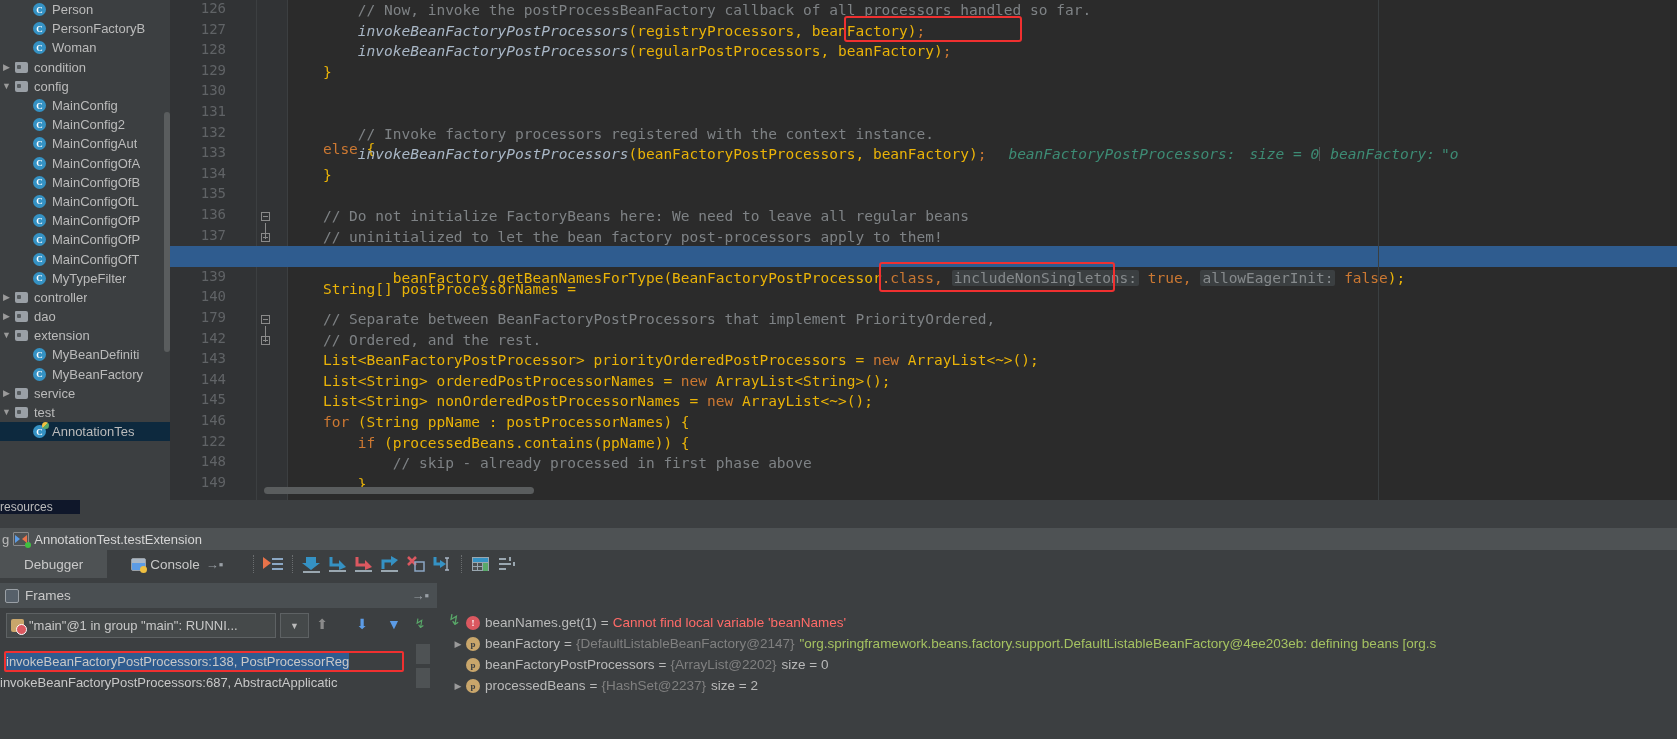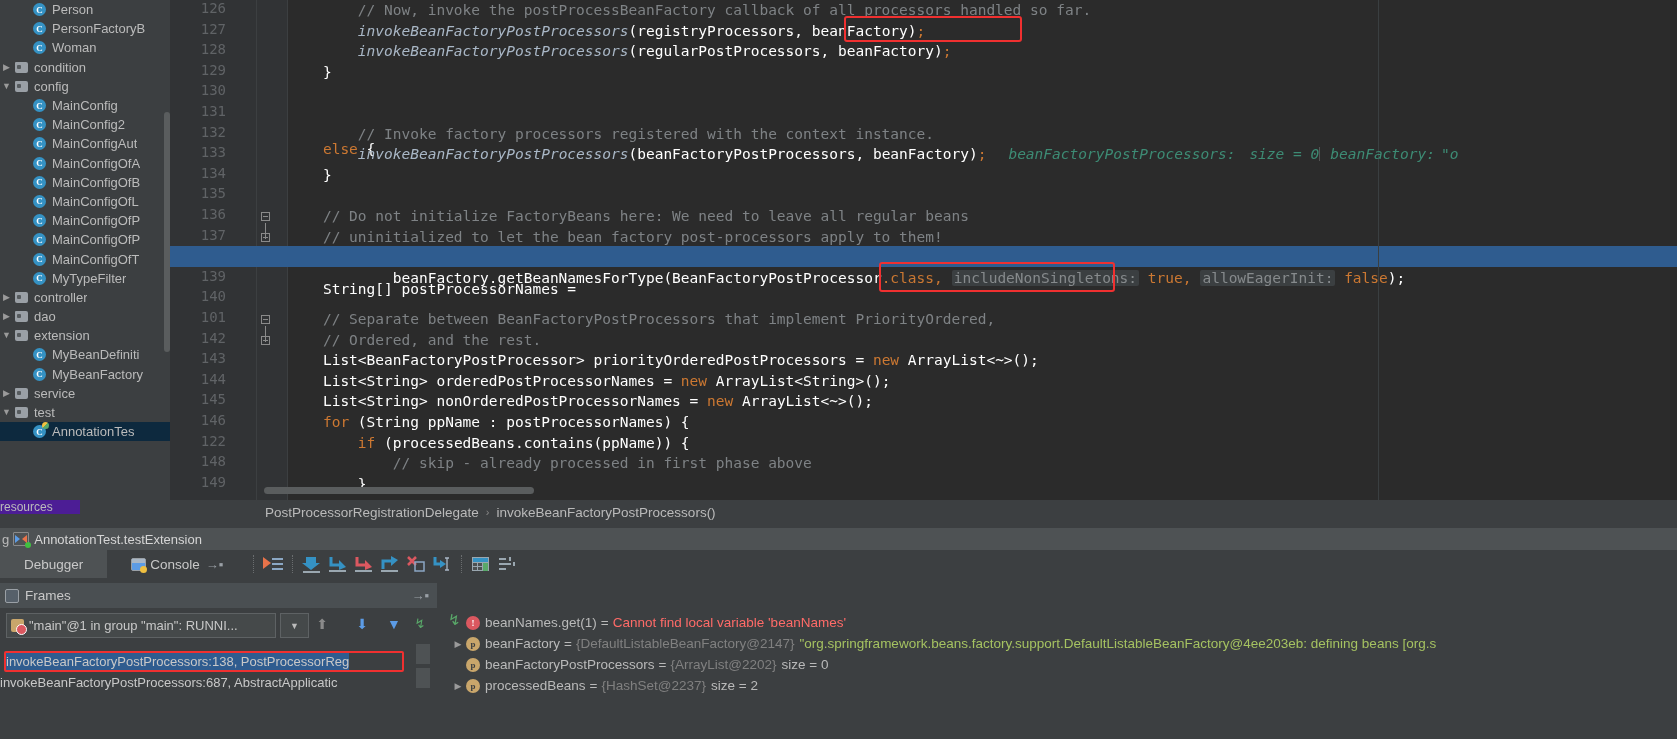--- a/index.html
+++ b/index.html
@@ -48,21 +48,21 @@
     width: 7px; height: 7px; border-radius: 50%;
     background: linear-gradient(135deg,#f0c040 50%, #59a869 50%);
   }
   .tree-label { padding-left: 4px; overflow: hidden; }
   .tree-scrollbar {
     position: absolute; right: 0px; top: 112px; width: 6px; height: 240px;
     background: #5a5d5e; border-radius: 3px;
   }
   .resources-stub {
     position: absolute; left: 0; top: 500px; width: 80px; height: 14px;
-    background: #4c1d95; color:#bbb; font-size: 12px; overflow:hidden;
+    background: #0f172a; color:#bbb; font-size: 12px; overflow:hidden;
   }
 
   
   .editor {
     position: absolute; left: 170px; top: 0; width: 1507px; height: 500px;
     background: #2b2b2b; overflow: hidden;
     font-family: "DejaVu Sans Mono", monospace; font-size: 14.5px;
   }
   .gutter {
     position: absolute; left: 0; top: 0; width: 118px; height: 500px;
@@ -85,21 +85,21 @@
   .code-area { position: absolute; left: 118px; top: 0; right: 0; height: 500px; }
   .crow { position: absolute; left: 0; white-space: pre; height: 20.6px; line-height: 20.6px; }
   .hl-line {
     position: absolute; left: 0; width: 100%; height: 20.6px; background: #2f5c8f;
   }
   .hl-line.gut { background: #2f5c8f; }
 
   
   .cm { color: #7e8285; font-style: normal; }
   .kw { color: #cc7832; }
-  .pl { color: #ffffff; }
+  .pl { color: #eab308; }
   .it { color: #a9b7c6; font-style: italic; }
   .hint {
     color: #868a8c; background: #3b3f41; border-radius: 2px; padding: 0 2px;
   }
   .inl { color: #3d8b74; font-style: italic; }
   .inl-sep { display:inline-block; width:1px; height:14px; background:#555; vertical-align:-2px; }
 
   .redbox {
     position: absolute; border: 2.5px solid #f03030; border-radius: 3px;
     pointer-events: none;
@@ -437,21 +437,21 @@
           <div class="ln" style="top: 103px;">131</div>
           <div class="ln" style="top: 123.6px;">132</div>
           <div class="ln" style="top: 144.2px;">133</div>
           <div class="ln" style="top: 164.8px;">134</div>
           <div class="ln" style="top: 185.4px;">135</div>
           <div class="ln" style="top: 206px;">136</div>
           <div class="ln" style="top: 226.6px;">137</div>
           <div class="ln" style="top: 247.2px;">138</div>
           <div class="ln" style="top: 267.8px;">139</div>
           <div class="ln" style="top: 288.4px;">140</div>
-          <div class="ln" style="top: 309px;">101</div>
+          <div class="ln" style="top: 309px;">179</div>
           <div class="ln" style="top: 329.6px;">142</div>
           <div class="ln" style="top: 350.2px;">143</div>
           <div class="ln" style="top: 370.8px;">144</div>
           <div class="ln" style="top: 391.4px;">145</div>
           <div class="ln" style="top: 412px;">146</div>
           <div class="ln" style="top: 432.6px;">122</div>
           <div class="ln" style="top: 453.2px;">148</div>
           <div class="ln" style="top: 473.8px;">149</div>
         </div>
       <div class="fold" style="top:212px;">
@@ -502,25 +502,20 @@
           <div class="crow" style="top: 473.8px;"><span class="pl">        }</span></div>
         </div>
     </div>
 
     <div class="redbox" style="left:674px; top:16px; width:178px; height:26px;"></div>
     <div class="redbox" style="left:709px; top:262px; width:236px; height:30px;"></div>
 
     <div class="edit-hscroll"></div>
   </div>
 
-  <div class="breadcrumb">
-    <span>PostProcessorRegistrationDelegate</span>
-    <span class="bc-sep">›</span>
-    <span>invokeBeanFactoryPostProcessors()</span>
-  </div>
 
   <div class="runtab">
     <span class="runtab-pre">g</span>
     <span class="run-ico">
         <span class="run-dot"></span>
       </span>
     <span>AnnotationTest.testExtension</span>
   </div>
 
   <div class="dbg-bar">

